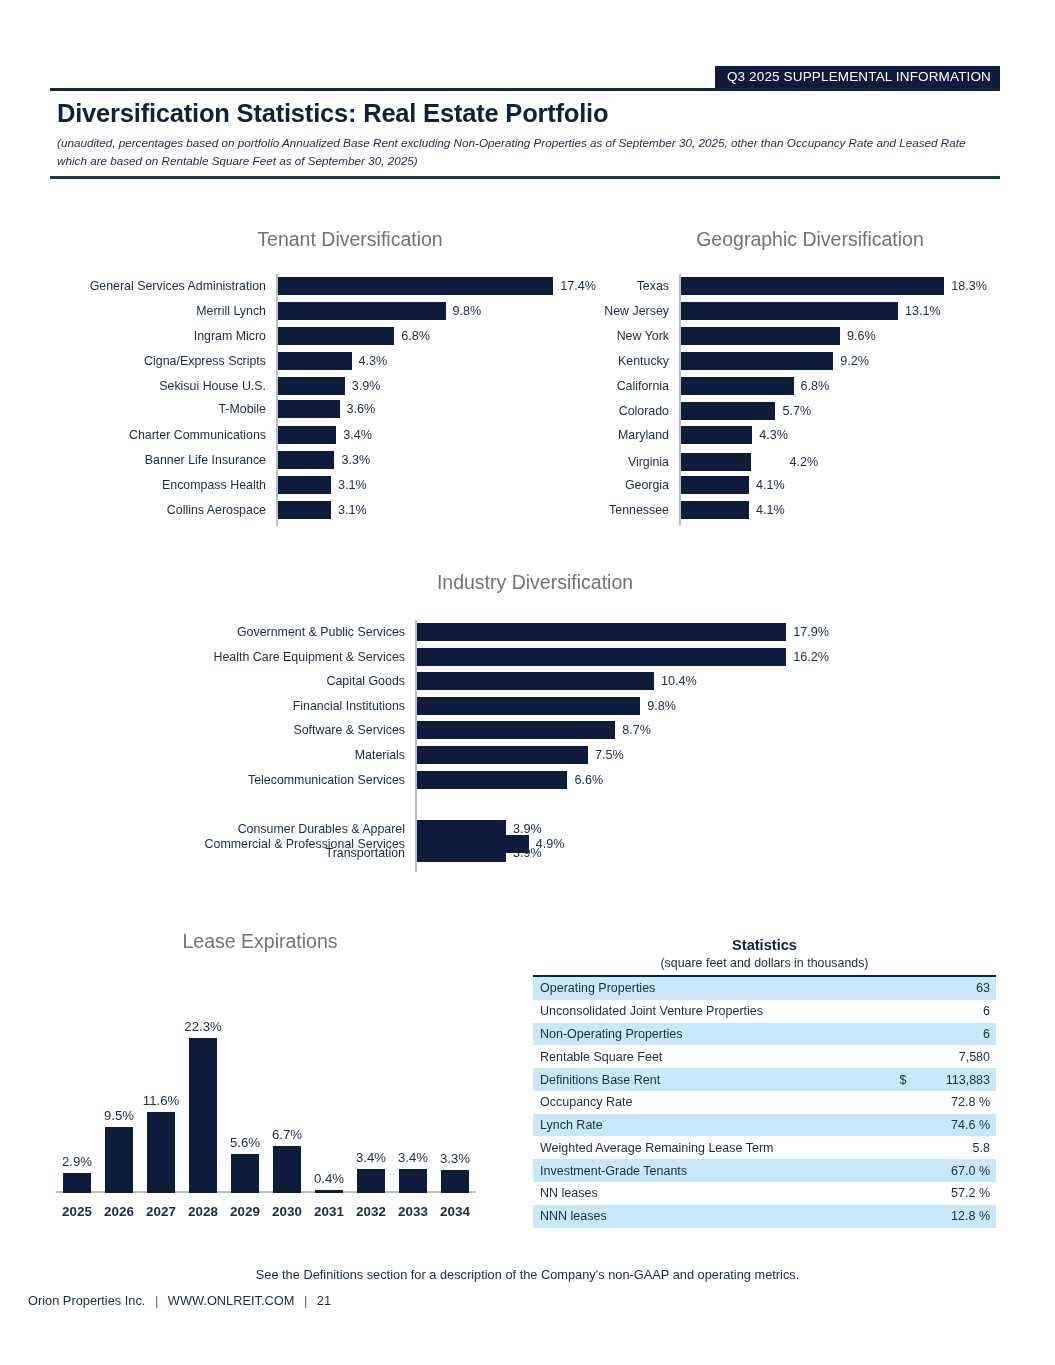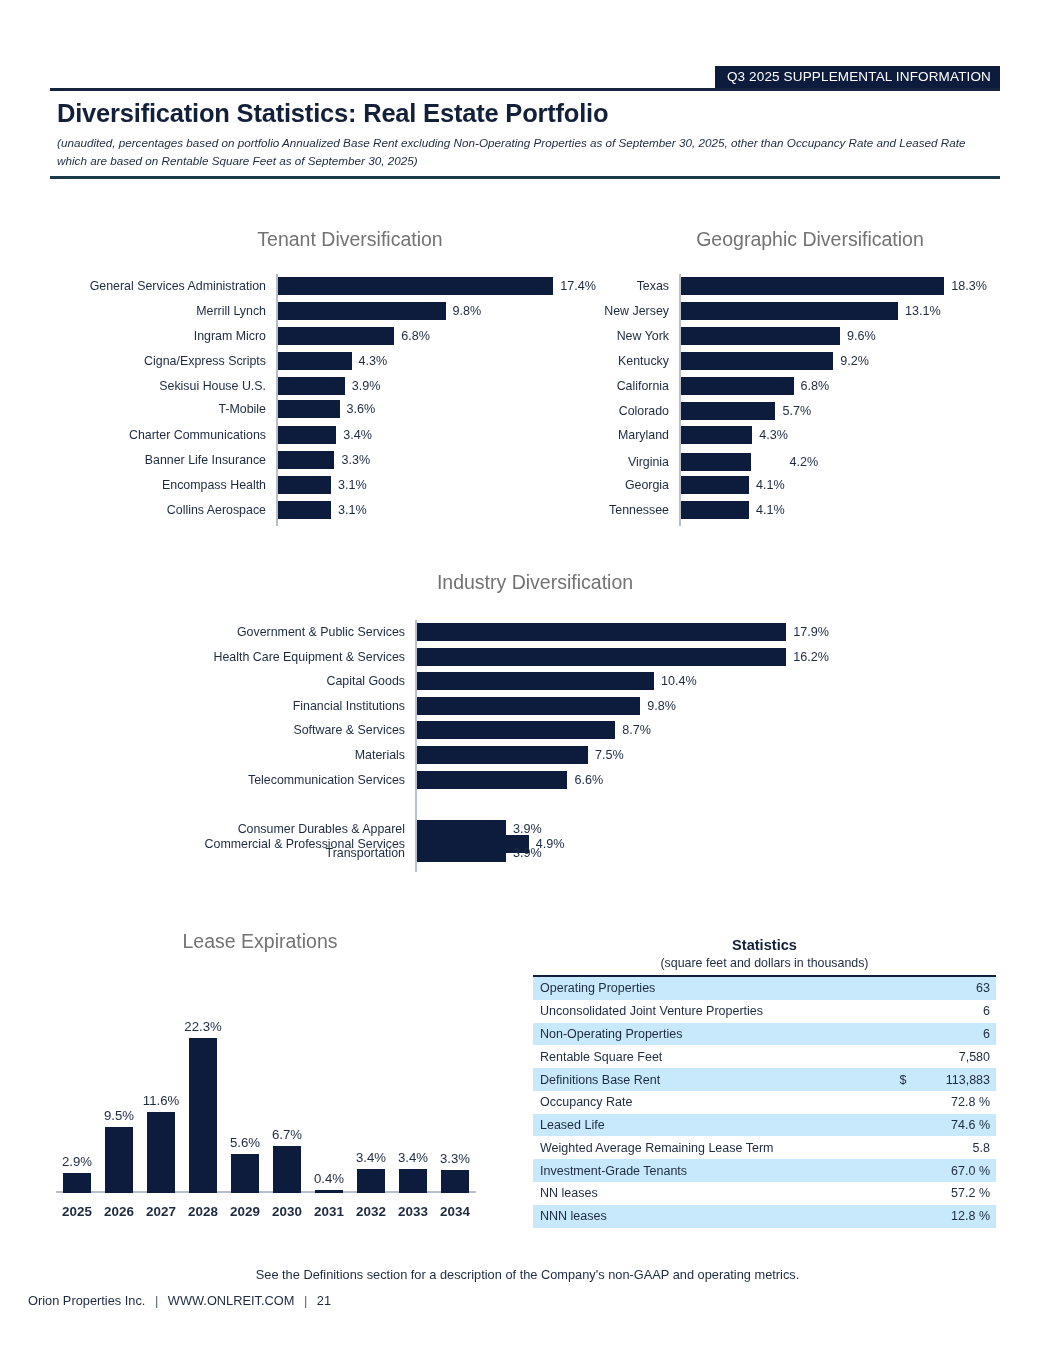--- a/index.html
+++ b/index.html
@@ -481,21 +481,21 @@
           <td class="name">Definitions Base Rent</td>
           <td class="cur">$</td>
           <td class="val">113,883</td>
         </tr>
         <tr>
           <td class="name">Occupancy Rate</td>
           <td class="cur"></td>
           <td class="val">72.8 %</td>
         </tr>
         <tr class="alt">
-          <td class="name">Leased Life</td>
+          <td class="name">Lynch Rate</td>
           <td class="cur"></td>
           <td class="val">74.6 %</td>
         </tr>
         <tr>
           <td class="name">Weighted Average Remaining Lease Term</td>
           <td class="cur"></td>
           <td class="val">5.8</td>
         </tr>
         <tr class="alt">
           <td class="name">Investment-Grade Tenants</td>

